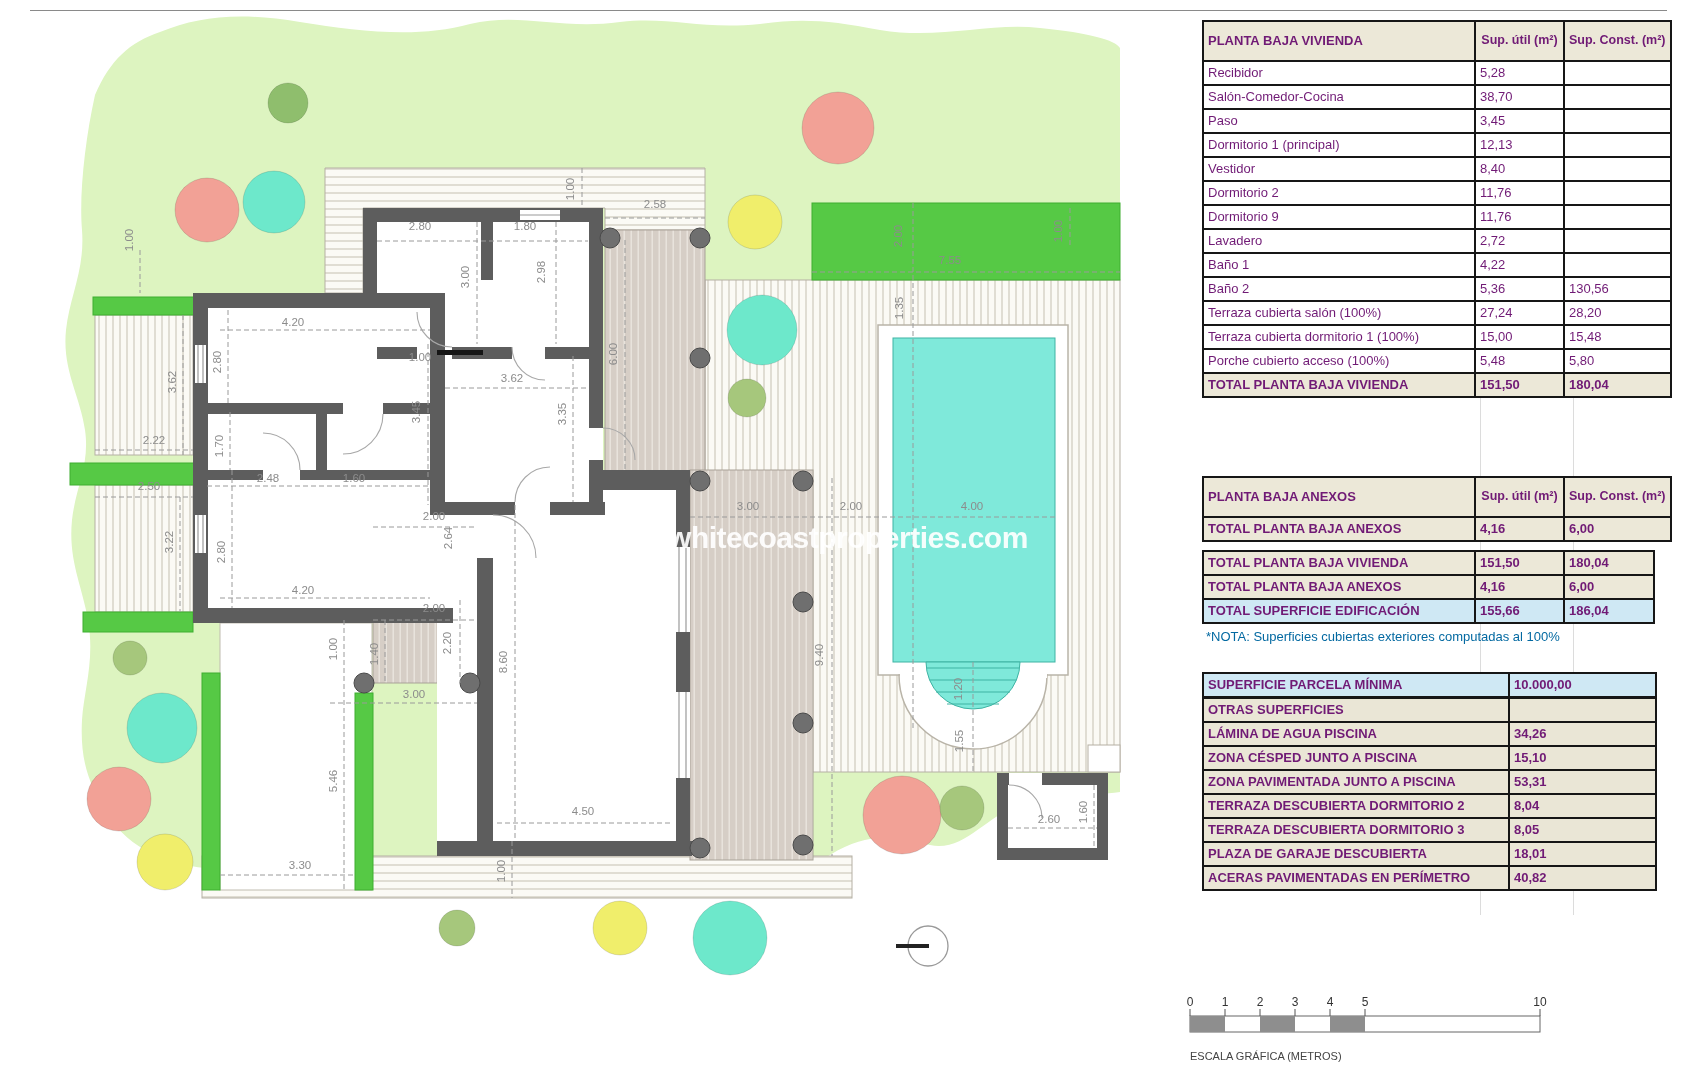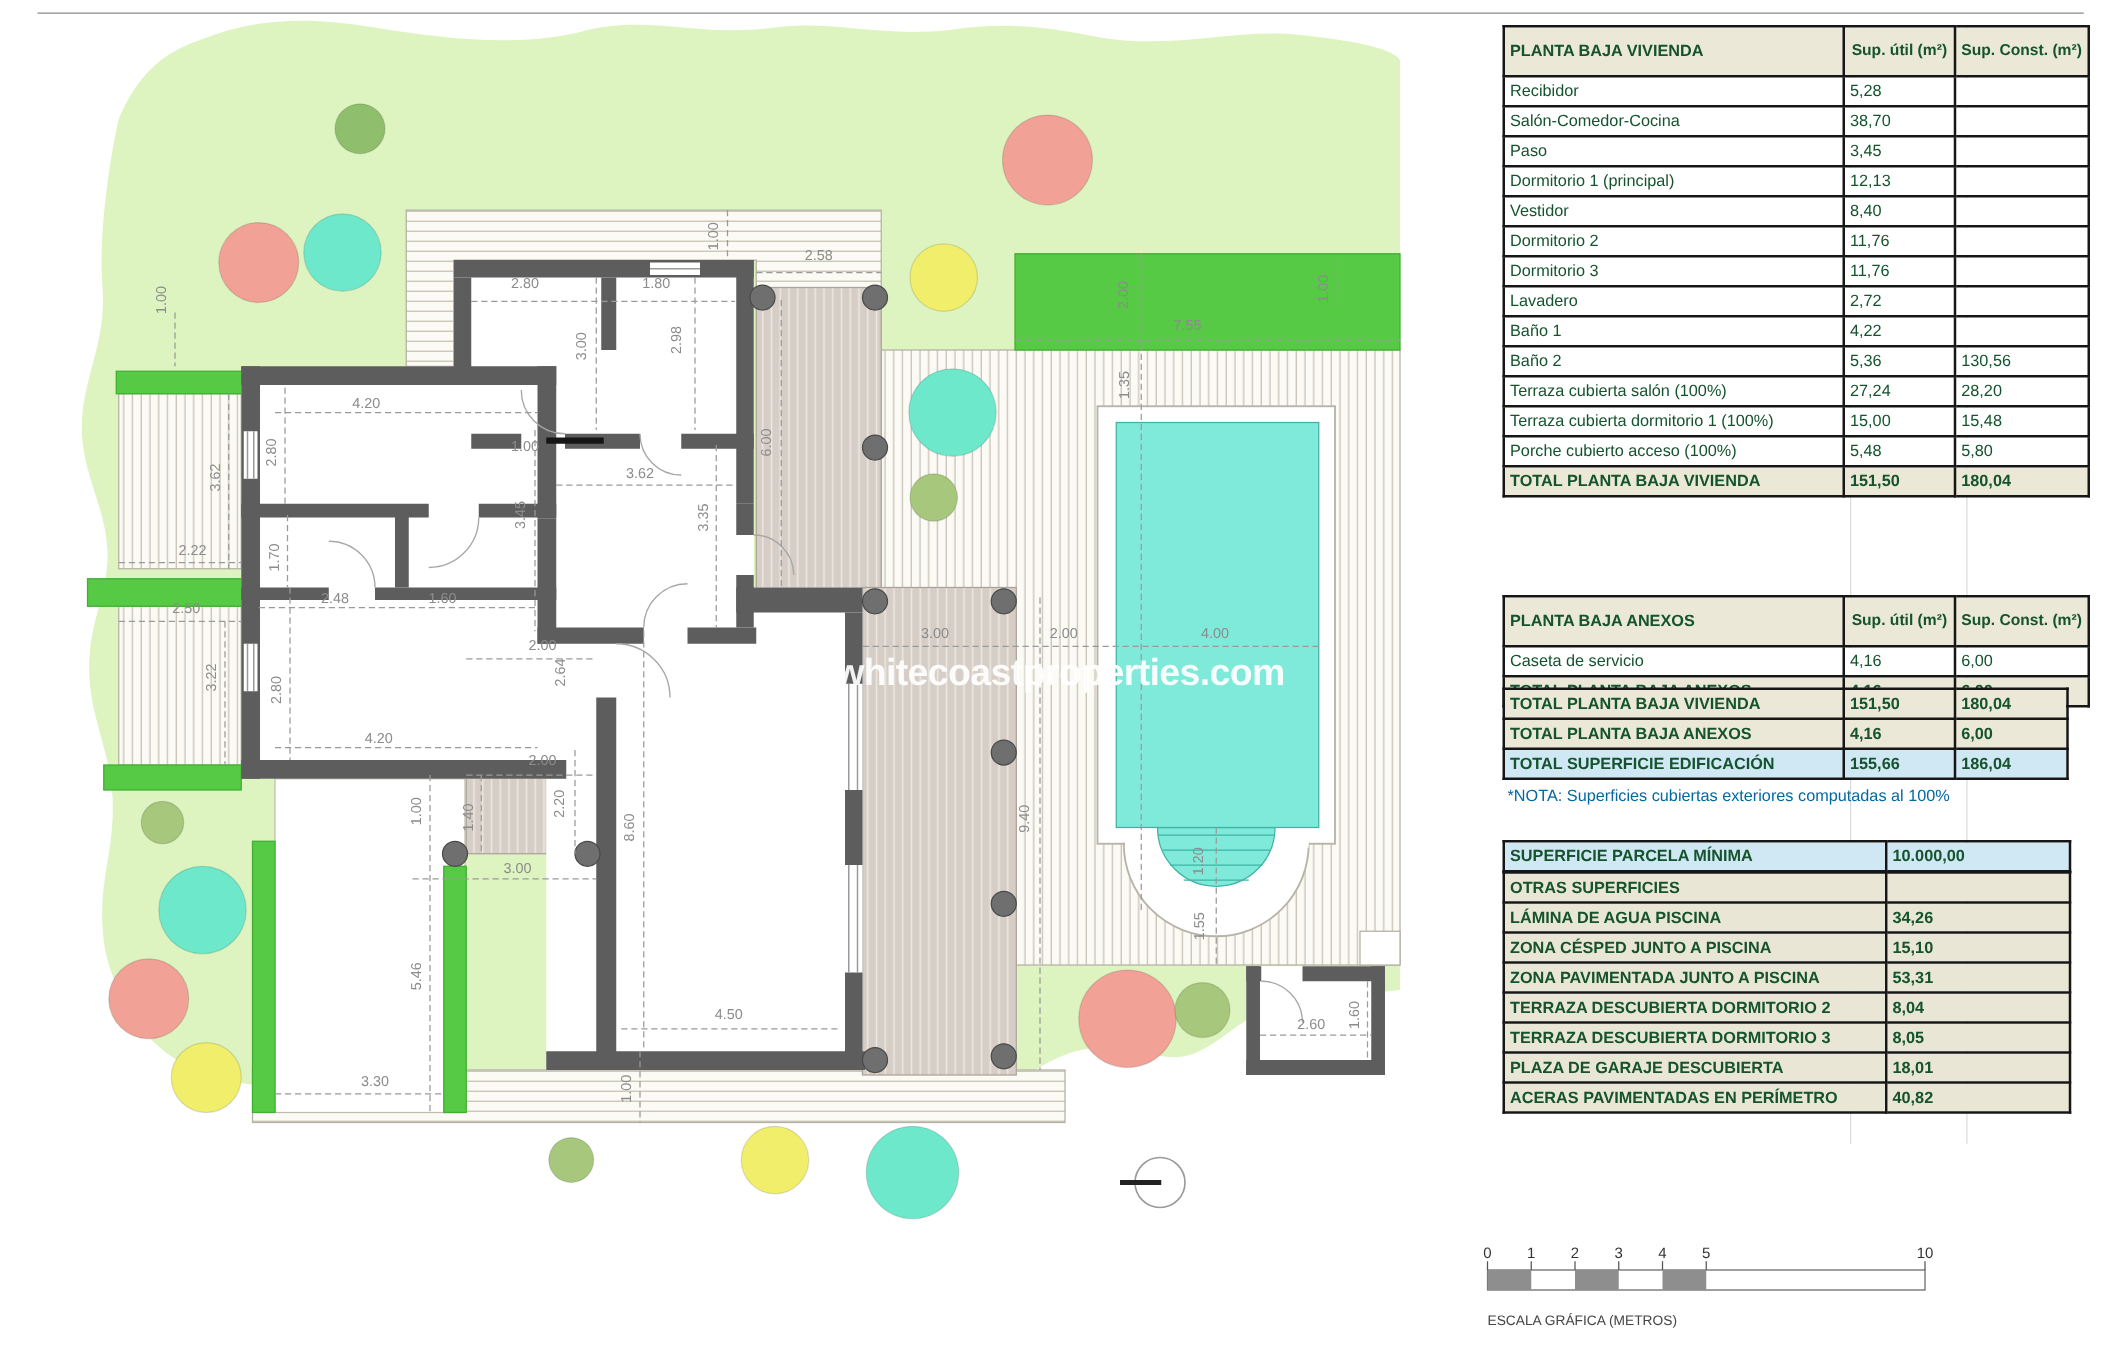--- a/index.html
+++ b/index.html
@@ -3,21 +3,21 @@
 <meta charset="utf-8">
 <style>
   html,body{margin:0;padding:0;background:#fff;}
   .page{position:relative;width:1700px;height:1080px;background:#fff;overflow:hidden;
         font-family:"Liberation Sans",sans-serif;}
   .frame-top{position:absolute;left:30px;top:10px;width:1637px;height:1px;background:#8a8a8a;}
   .gridline{position:absolute;top:20px;height:895px;width:1px;background:#dcdcdc;z-index:0;}
   #plan-svg{position:absolute;left:0;top:0;z-index:1;}
 
   .panel-item{position:absolute;z-index:2;}
-  .t{border-collapse:collapse;table-layout:fixed;font-size:13px;line-height:1.12;color:#14532d;
+  .t{border-collapse:collapse;table-layout:fixed;font-size:13px;line-height:1.12;color:#701a75;
      font-family:"Liberation Sans",sans-serif;background:transparent;}
   .t td{border:2px solid #161616;padding:1px 4px;height:20px;overflow:hidden;white-space:nowrap;background:#fff;}
   .c1{width:272px}.c2{width:89px}.c3{width:90px}
   .cp1{width:306px}.cp2{width:147px}
   .hdr td{background:#ece8d8;font-weight:bold;height:36px;}
   .ch{text-align:center;white-space:pre-line;font-size:12.5px;line-height:1.25;}
   .num{}
   .tot td{background:#ece8d8;font-weight:bold;}
   .beige td{background:#ece8d8;font-weight:bold;}
   .blue td{background:#cfe8f4;font-weight:bold;}
@@ -330,21 +330,21 @@
             <td>Vestidor</td>
             <td class="num">8,40</td>
             <td class="num"></td>
           </tr>
           <tr>
             <td>Dormitorio 2</td>
             <td class="num">11,76</td>
             <td class="num"></td>
           </tr>
           <tr>
-            <td>Dormitorio 3</td>
+            <td>Dormitorio 9</td>
             <td class="num">11,76</td>
             <td class="num"></td>
           </tr>
           <tr>
             <td>Lavadero</td>
             <td class="num">2,72</td>
             <td class="num"></td>
           </tr>
           <tr>
             <td>Baño 1</td>
@@ -386,25 +386,20 @@
           <col class="c2">
           <col class="c3">
         </colgroup>
   <tbody>
           <tr class="hdr">
             <td>PLANTA BAJA ANEXOS</td>
             <td class="ch">Sup. útil
 (m²)</td>
             <td class="ch">Sup. Const.
 (m²)</td>
-          </tr>
-  <tr>
-            <td>Caseta de servicio</td>
-            <td class="num">4,16</td>
-            <td class="num">6,00</td>
           </tr>
   <tr class="tot">
             <td>TOTAL PLANTA BAJA ANEXOS</td>
             <td class="num">4,16</td>
             <td class="num">6,00</td>
           </tr>
         </tbody>
       </table>
     </div>
   <div id="t3" class="panel-item" style="left:1202px;top:550px;">

